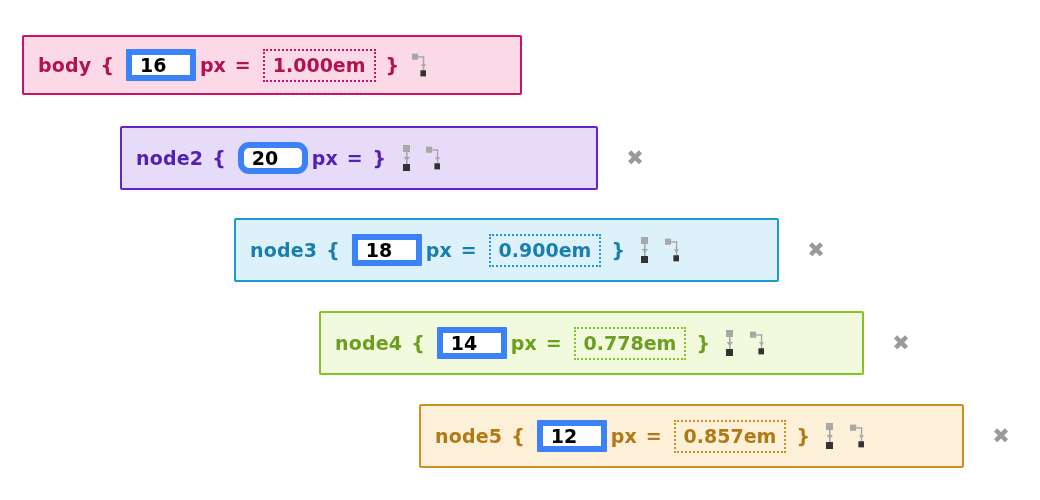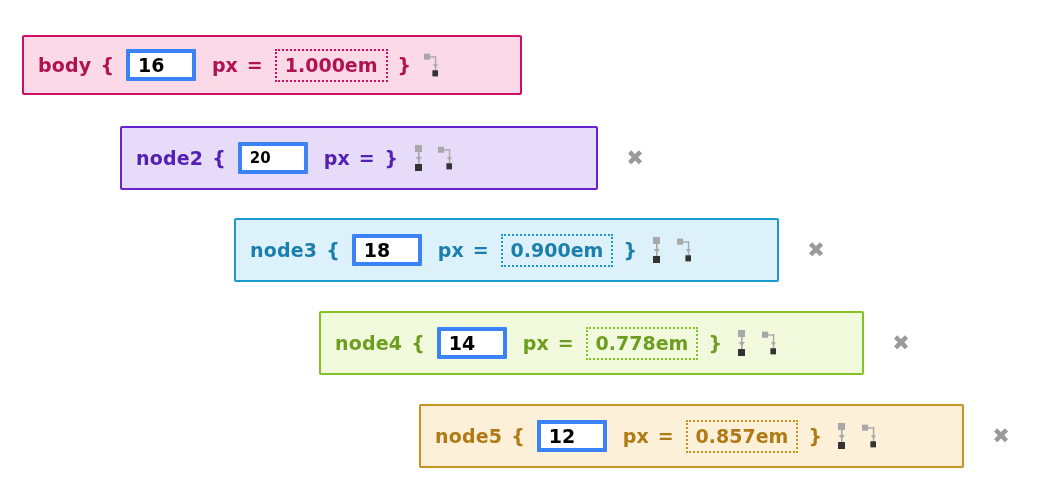--- a/index.html
+++ b/index.html
@@ -54,31 +54,31 @@
     font-weight: bold;
     margin-left: 10px;
   }
 
   .px-input {
     box-sizing: border-box;
     margin-left: 12px;
     width: 70px;
     height: 32px;
     background: #ffffff;
-    border: 4px solid #3b82f6;
+    border: 6px solid #3b82f6;
     color: #000000;
     font-family: "DejaVu Sans", "Liberation Sans", sans-serif;
     font-weight: bold;
     padding: 8px 8px;
     outline: none;
     border-radius: 1px;
   }
 
   .unit-px {
-    margin-left: 16px;
+    margin-left: 4px;
     font-weight: bold;
   }
 
   .equals {
     margin-left: 9px;
     font-weight: bold;
   }
 
   .em-value {
     margin-left: 12px;
@@ -138,21 +138,21 @@
             <polygon points="10,12 16,12 13.2,16" fill="#a8a8a8"></polygon>
             <rect x="9.6" y="19" width="7" height="7" fill="#333333"></rect>
           </svg>
         </span>
       </div>
     </div>
     <div class="node-row" style="left: 120px; top: 126px; height: 64px;">
       <div class="node-box" style="width: 478px; border-color: rgb(102, 34, 204); background: rgb(230, 220, 250); color: rgb(84, 33, 181); font-size: 19px;">
         <span class="selector">node2</span>
         <span class="brace">{</span>
-        <input type="text" class="px-input" value="20" placeholder="px" style="font-size: 15px;">
+        <input type="text" class="px-input" value="20" placeholder="px" style="font-size: 19px; border-radius: 11px;">
         <span class="unit-px">px</span>
         <span class="equals">=</span>
         <span class="brace-close">}</span>
         <span class="icon-btn">
           <svg width="11" height="26" viewBox="0 0 11 26">
             <rect x="2" y="0" width="7" height="7" fill="#a8a8a8"></rect>
             <rect x="5" y="7" width="1.6" height="12" fill="#a8a8a8"></rect>
             <polygon points="2.6,12 9,12 5.8,16 " fill="#a8a8a8"></polygon>
             <rect x="2" y="19" width="7" height="7" fill="#333333"></rect>
           </svg>

